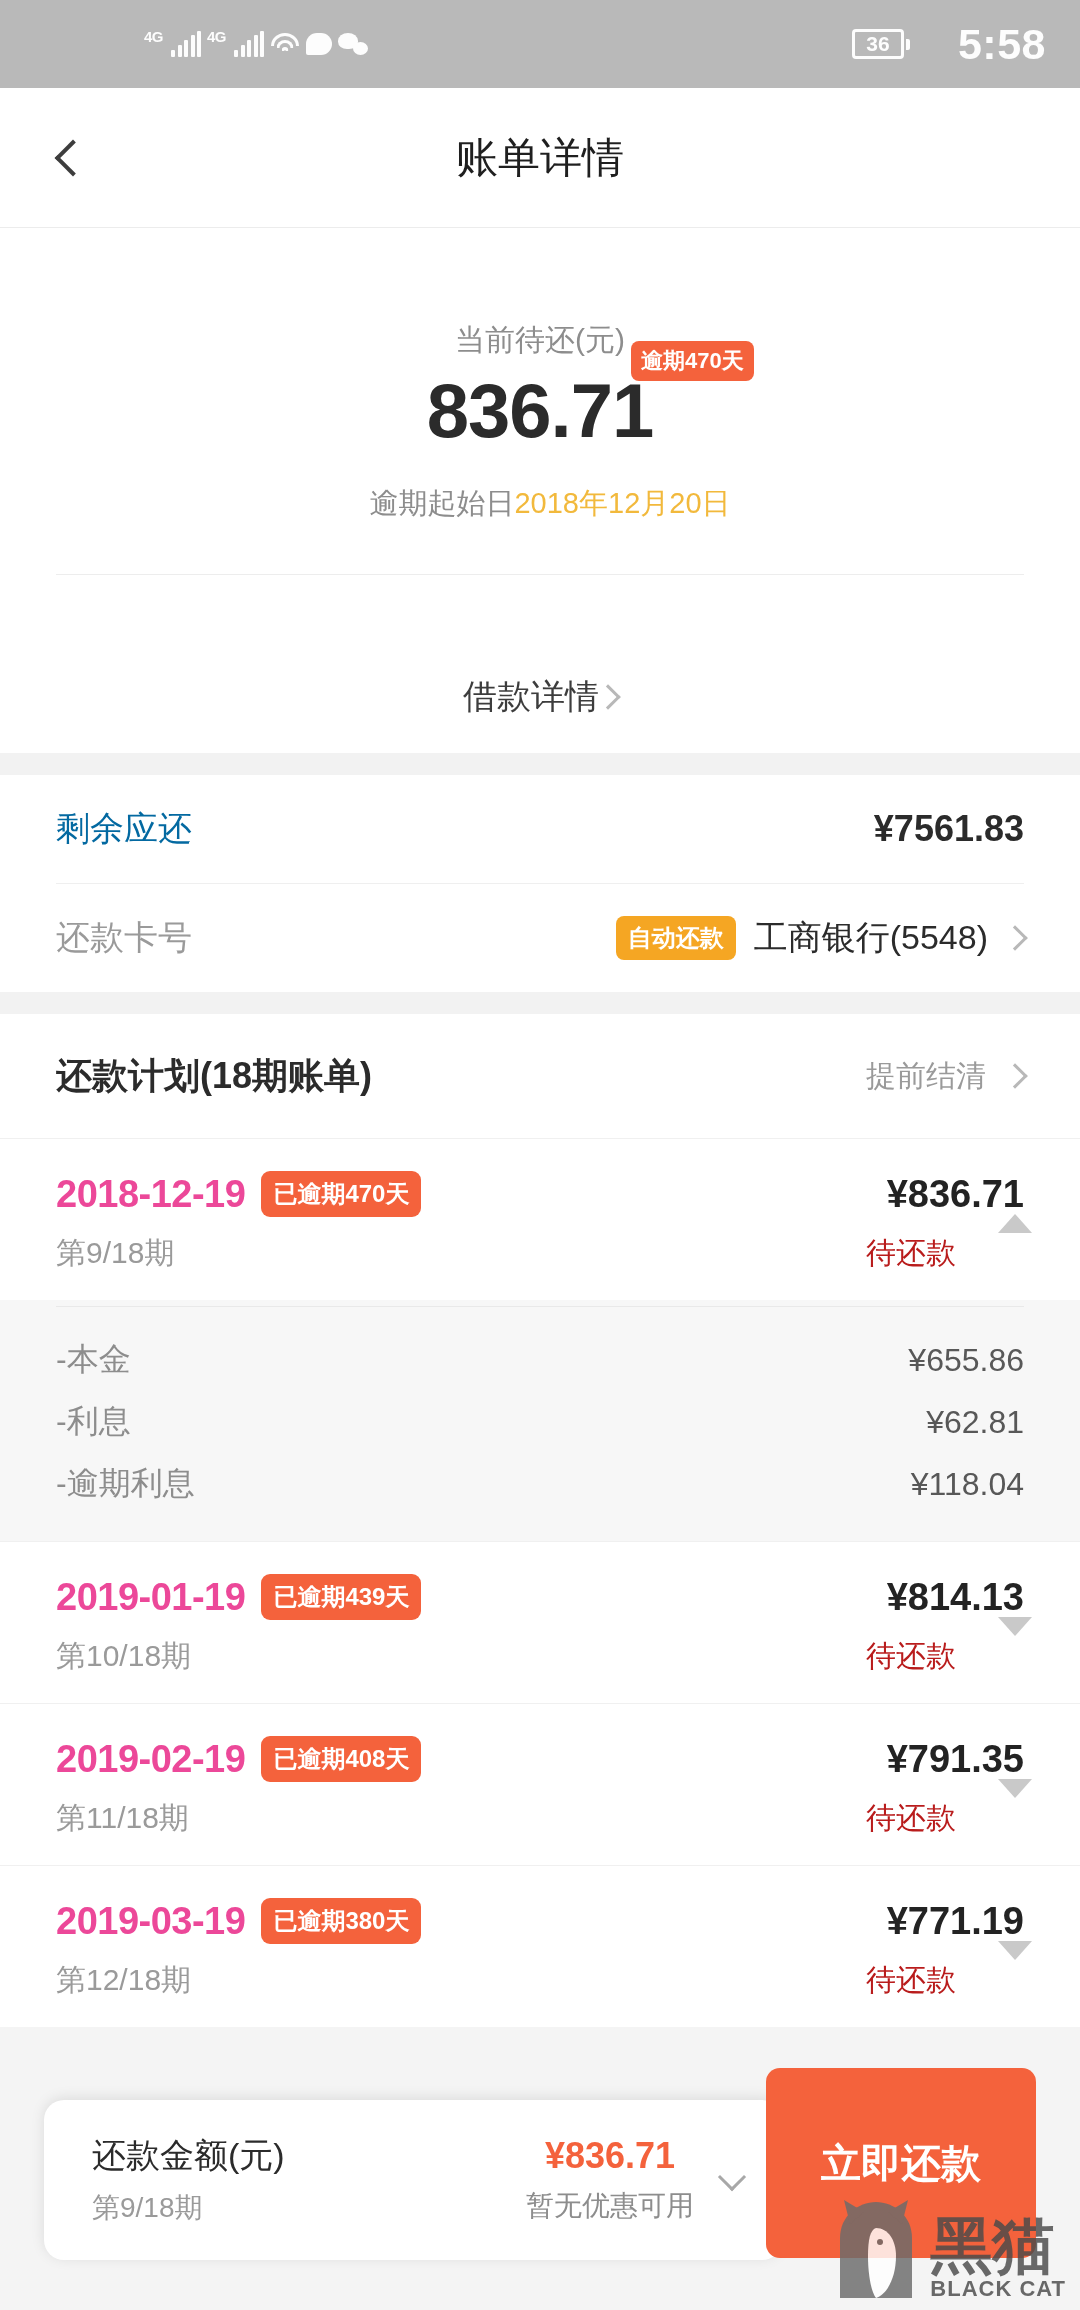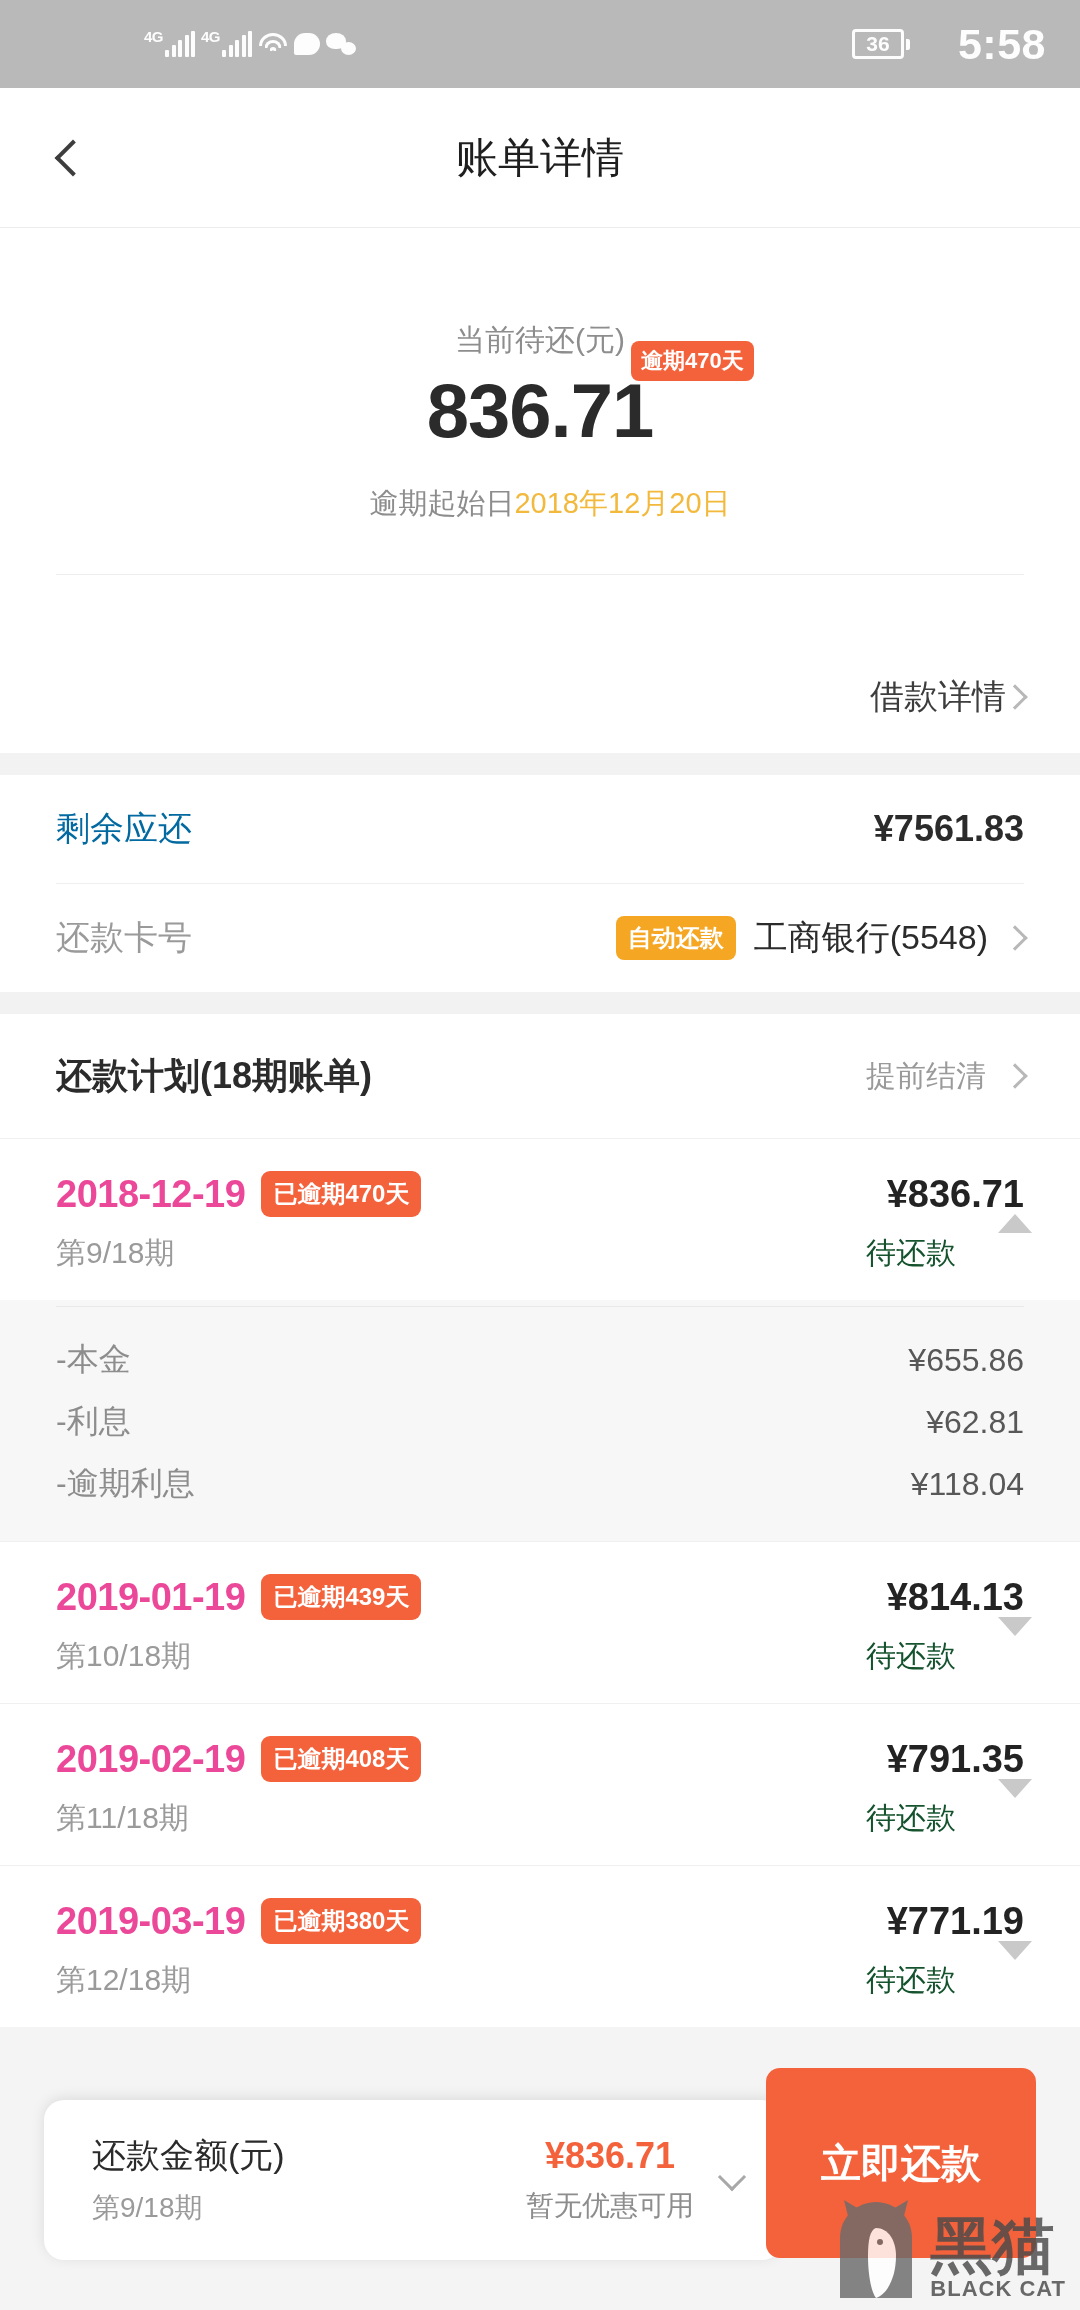--- a/index.html
+++ b/index.html
@@ -10,21 +10,21 @@
   }
   .screen { position:relative; width:1080px; height:2310px; background:#f4f4f4; }
 
   
   .statusbar {
     height:88px; background:#b9b9b9; display:flex; align-items:center;
     justify-content:space-between; padding:0 34px; color:#fdfdfd;
   }
   .sb-left { display:flex; align-items:center; gap:6px; padding-left:110px; }
   .sb-right { display:flex; align-items:center; gap:12px; }
-  .sig { display:flex; align-items:flex-end; gap:2px; }
+  .sig { display:flex; align-items:flex-end; gap:8px; }
   .sig .g4 { font-size:15px; line-height:1; transform:translateY(-13px); font-weight:700; letter-spacing:-0.5px;}
   .bars { display:flex; align-items:flex-end; gap:2.5px; height:26px; }
   .bars i { width:4px; background:#fdfdfd; display:block; border-radius:1px; }
   .bars i:nth-child(1){height:7px} .bars i:nth-child(2){height:12px}
   .bars i:nth-child(3){height:17px} .bars i:nth-child(4){height:22px}
   .bars i:nth-child(5){height:26px}
   .wifi { width:30px; height:24px; position:relative; }
   .wifi span { position:absolute; left:50%; transform:translateX(-50%);
     border:3px solid #fdfdfd; border-bottom:none; border-radius:50% 50% 0 0 / 100% 100% 0 0; }
   .wifi span:nth-child(1){ width:28px; height:13px; top:1px; }
@@ -61,21 +61,21 @@
     background:#f4623c; color:#fff; font-size:22px; font-weight:700;
     padding:5px 10px; border-radius:8px; white-space:nowrap;
   }
   .sum-amount { font-size:76px; font-weight:700; color:#2b2b2b; margin-top:6px; letter-spacing:-1px;}
   .sum-start { margin-top:30px; font-size:29px; color:#8d8d8d;margin-left:20px; }
   .sum-start .date { color:#f2b93c; }
   .sum-divider { height:1px; background:#ededed; margin:50px 56px 0; }
 
   .row-link {
     background:#fff; height:112px; display:flex; align-items:center;
-    justify-content:flex-end; padding:0 56px;
+    justify-content:center; padding:0 56px;
   }
   .row-link .lbl { font-size:34px; color:#3d3d3d; }
   .chev-r { width:18px; height:18px; border-right:3px solid #b8b8b8;
     border-top:3px solid #b8b8b8; transform:rotate(45deg); }
   .gap { height:22px; background:#f2f2f2; }
 
   
   .info-block { background:#fff; }
   .info-row { display:flex; align-items:center; justify-content:space-between;
      padding:0 56px; height:108px; }
@@ -98,21 +98,21 @@
   
   .inst { background:#fff; border-top:1px solid #f0f0f0; padding:32px 56px 26px; position:relative; }
   .inst-top { display:flex; align-items:center; justify-content:space-between; }
   .inst-left { display:flex; align-items:center; gap:16px; }
   .inst-date { font-size:38px; color:#ec4899; font-weight:700; letter-spacing:-0.5px; }
   .badge-od { background:#f4623c; color:#fff; font-size:24px; font-weight:700;
       padding:7px 12px; border-radius:9px; white-space:nowrap; }
   .inst-amt { font-size:38px; color:#232323; font-weight:700; }
   .inst-bot { display:flex; align-items:center; justify-content:space-between; margin-top:16px; }
   .inst-term { font-size:30px; color:#9a9a9a; }
-  .inst-status { font-size:30px; color:#14532d; margin-right:68px; }
+  .inst-status { font-size:30px; color:#b91c1c; margin-right:68px; }
   .tri { position:absolute; right:48px; top:50%; margin-top:-6px;
     width:0;height:0;border-left:17px solid transparent;border-right:17px solid transparent; }
   .tri.up { border-bottom:19px solid #c9c9c9; }
   .tri.down { border-top:19px solid #c9c9c9; }
 
   .breakdown { background:#f7f7f7; padding:6px 56px 26px; }
   .bd-sep { height:1px; background:#e9e9e9; margin:0 0 22px; }
   .bd-row { display:flex; align-items:center; justify-content:space-between; height:62px; }
   .bd-k { font-size:32px; color:#8d8d8d; }
   .bd-v { font-size:32px; color:#585858; }

